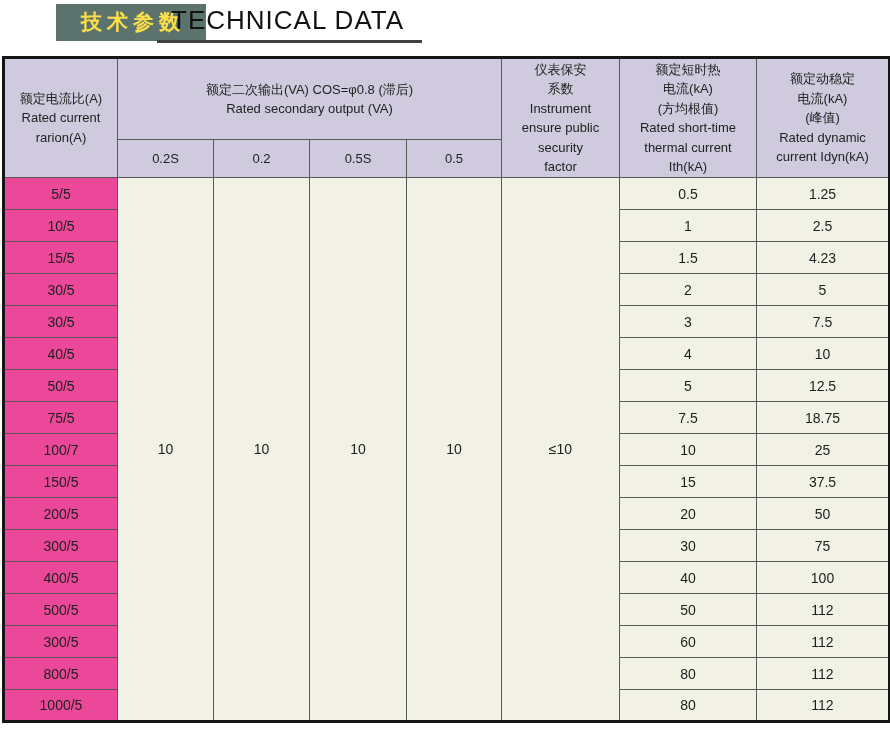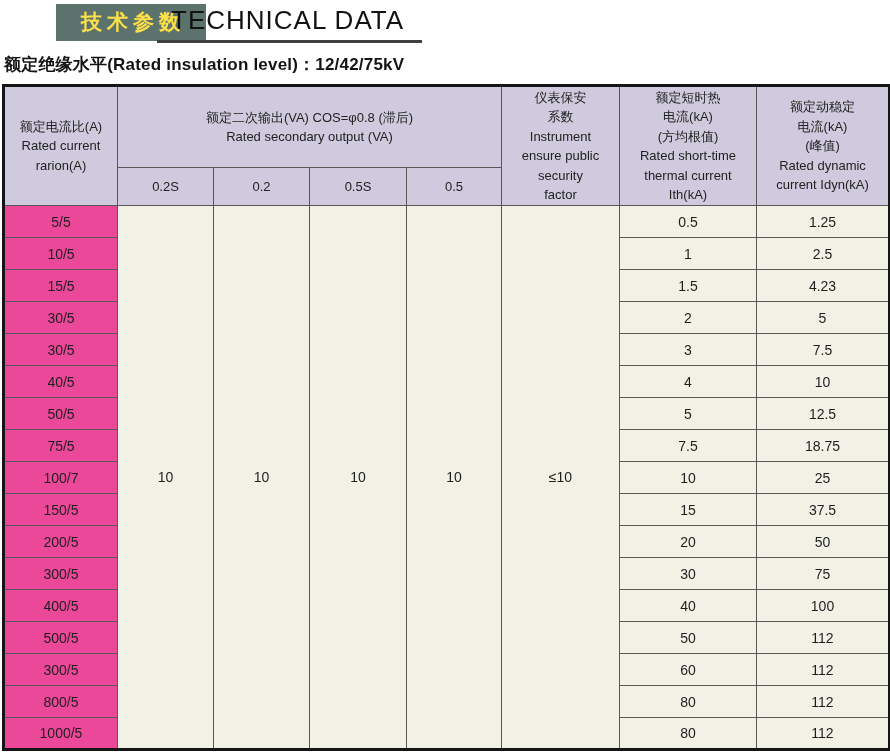--- a/index.html
+++ b/index.html
@@ -79,21 +79,20 @@
 
 <div class="page">
 
   <div class="title-row">
     <div class="banner">技术参数</div>
     <div class="title-en-wrap">
       <span class="title-en">TECHNICAL DATA</span>
     </div>
   </div>
 
-  <div class="subtitle">额定绝缘水平(Rated insulation level)：12/42/75kV</div>
 
   <table class="tech">
     <colgroup>
       <col style="width:114px">
       <col style="width:96px">
       <col style="width:96px">
       <col style="width:97px">
       <col style="width:95px">
       <col style="width:118px">
       <col style="width:137px">

